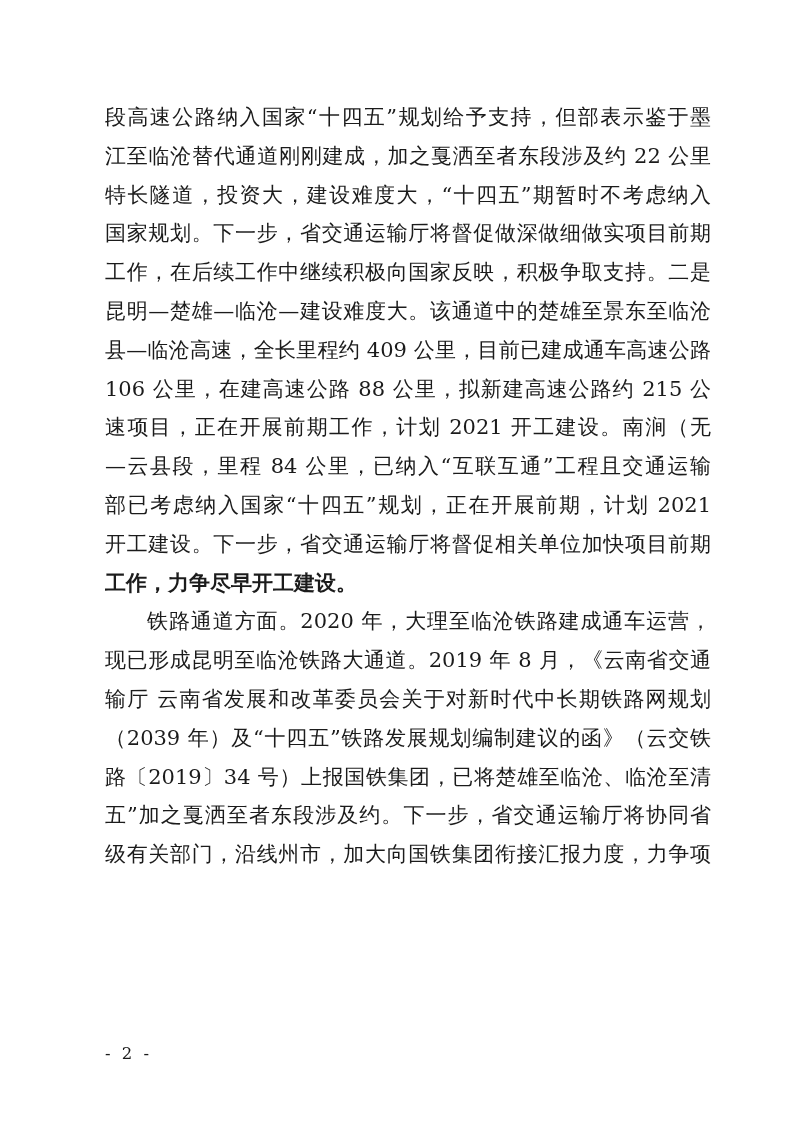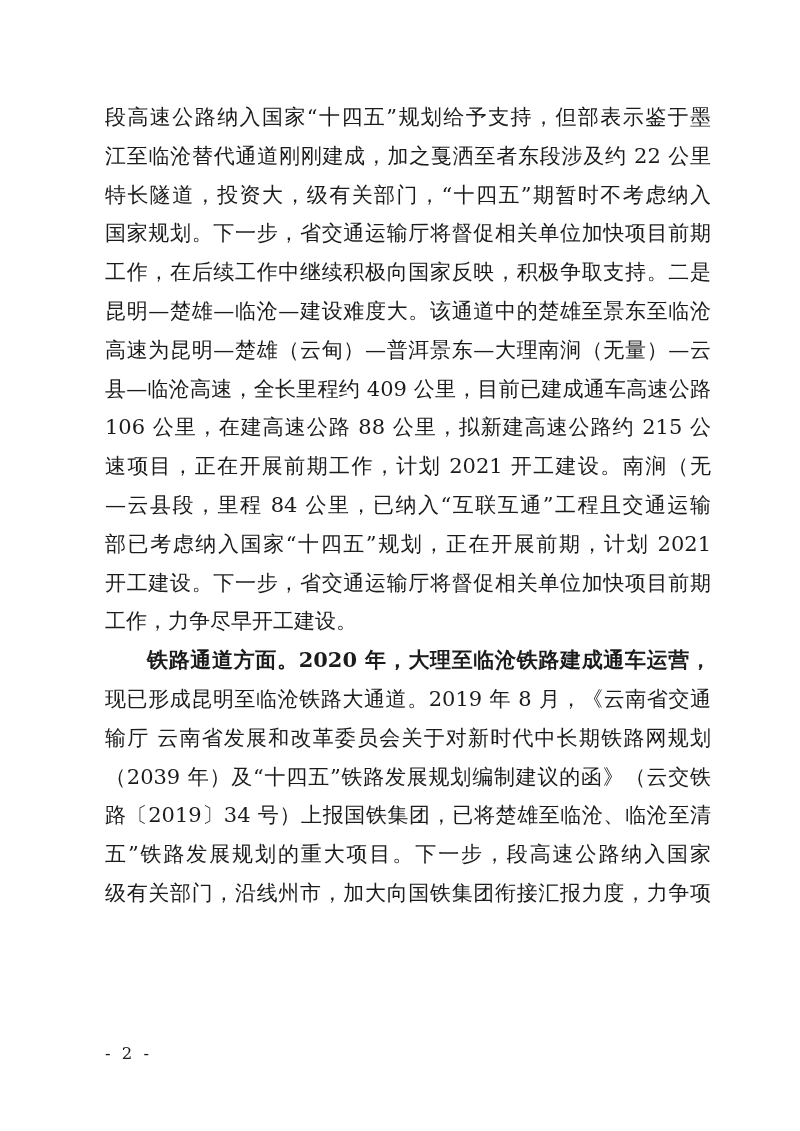--- a/index.html
+++ b/index.html
@@ -24,55 +24,54 @@
   .line {
     font-size: 21px;
     height: 38.8px;
     line-height: 38.8px;
     text-align: justify;
     text-align-last: justify;
     overflow: hidden;
   }
   .line.indent {
     text-indent: 2em;
-    font-weight: bold;
   }
   .line.para-end {
     text-align-last: left;
+    font-weight: bold;
   }
   .page-number {
     position: absolute;
     left: 105px;
     top: 1044px;
     font-size: 16.5px;
     color: #1b1b1b;
     letter-spacing: 3px;
   }
 </style>
 </head>
 <body>
 
 <div class="sheet">
   <div class="text-block">
       <div class="line">段高速公路纳入国家“十四五”规划给予支持，但部表示鉴于墨</div>
       <div class="line">江至临沧替代通道刚刚建成，加之戛洒至者东段涉及约 22 公里</div>
-      <div class="line">特长隧道，投资大，级有关部门，“十四五”期暂时不考虑纳入</div>
-      <div class="line">国家规划。下一步，省交通运输厅将督促相关单位加快项目前期</div>
+      <div class="line">特长隧道，投资大，建设难度大，“十四五”期暂时不考虑纳入</div>
+      <div class="line">国家规划。下一步，省交通运输厅将督促做深做细做实项目前期</div>
       <div class="line">工作，在后续工作中继续积极向国家反映，积极争取支持。二是</div>
       <div class="line">昆明—楚雄—临沧—建设难度大。该通道中的楚雄至景东至临沧</div>
-      <div class="line">高速为昆明—楚雄（云甸）—普洱景东—大理南涧（无量）—云</div>
       <div class="line">县—临沧高速，全长里程约 409 公里，目前已建成通车高速公路</div>
       <div class="line">106 公里，在建高速公路 88 公里，拟新建高速公路约 215 公里；</div>
       <div class="line">速项目，正在开展前期工作，计划 2021 开工建设。南涧（无量）</div>
       <div class="line">—云县段，里程 84 公里，已纳入“互联互通”工程且交通运输</div>
       <div class="line">部已考虑纳入国家“十四五”规划，正在开展前期，计划 2021</div>
       <div class="line">开工建设。下一步，省交通运输厅将督促相关单位加快项目前期</div>
       <div class="line para-end">工作，力争尽早开工建设。</div>
       <div class="line indent">铁路通道方面。2020 年，大理至临沧铁路建成通车运营，</div>
       <div class="line">现已形成昆明至临沧铁路大通道。2019 年 8 月，《云南省交通运</div>
       <div class="line">输厅 云南省发展和改革委员会关于对新时代中长期铁路网规划</div>
       <div class="line">（2039 年）及“十四五”铁路发展规划编制建议的函》（云交铁</div>
       <div class="line">路〔2019〕34 号）上报国铁集团，已将楚雄至临沧、临沧至清</div>
-      <div class="line">五”铁路发展规划的重大项目。下一步，段高速公路纳入国家</div>
+      <div class="line">五”加之戛洒至者东段涉及约。下一步，省交通运输厅将协同省</div>
       <div class="line">级有关部门，沿线州市，加大向国铁集团衔接汇报力度，力争项</div>
     </div>
   <div class="page-number">- 2 -</div>
 </div>
 
 </body></html>

